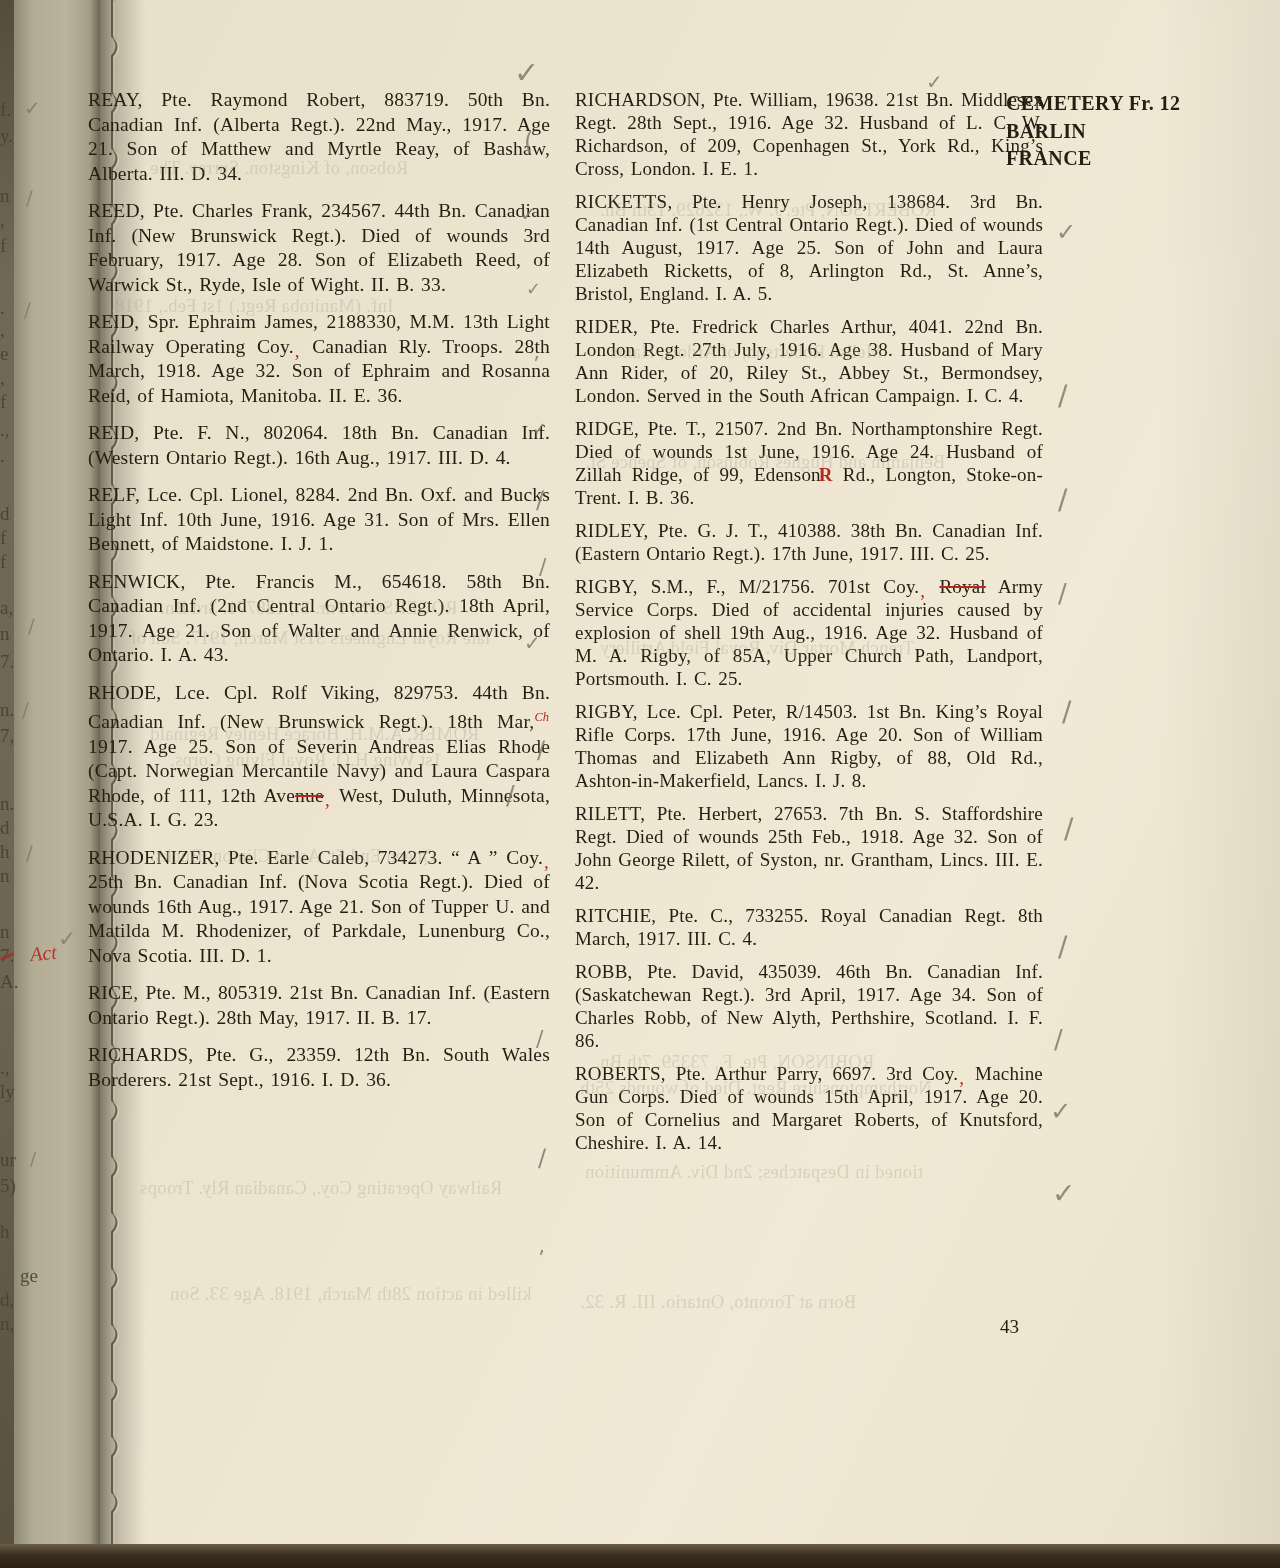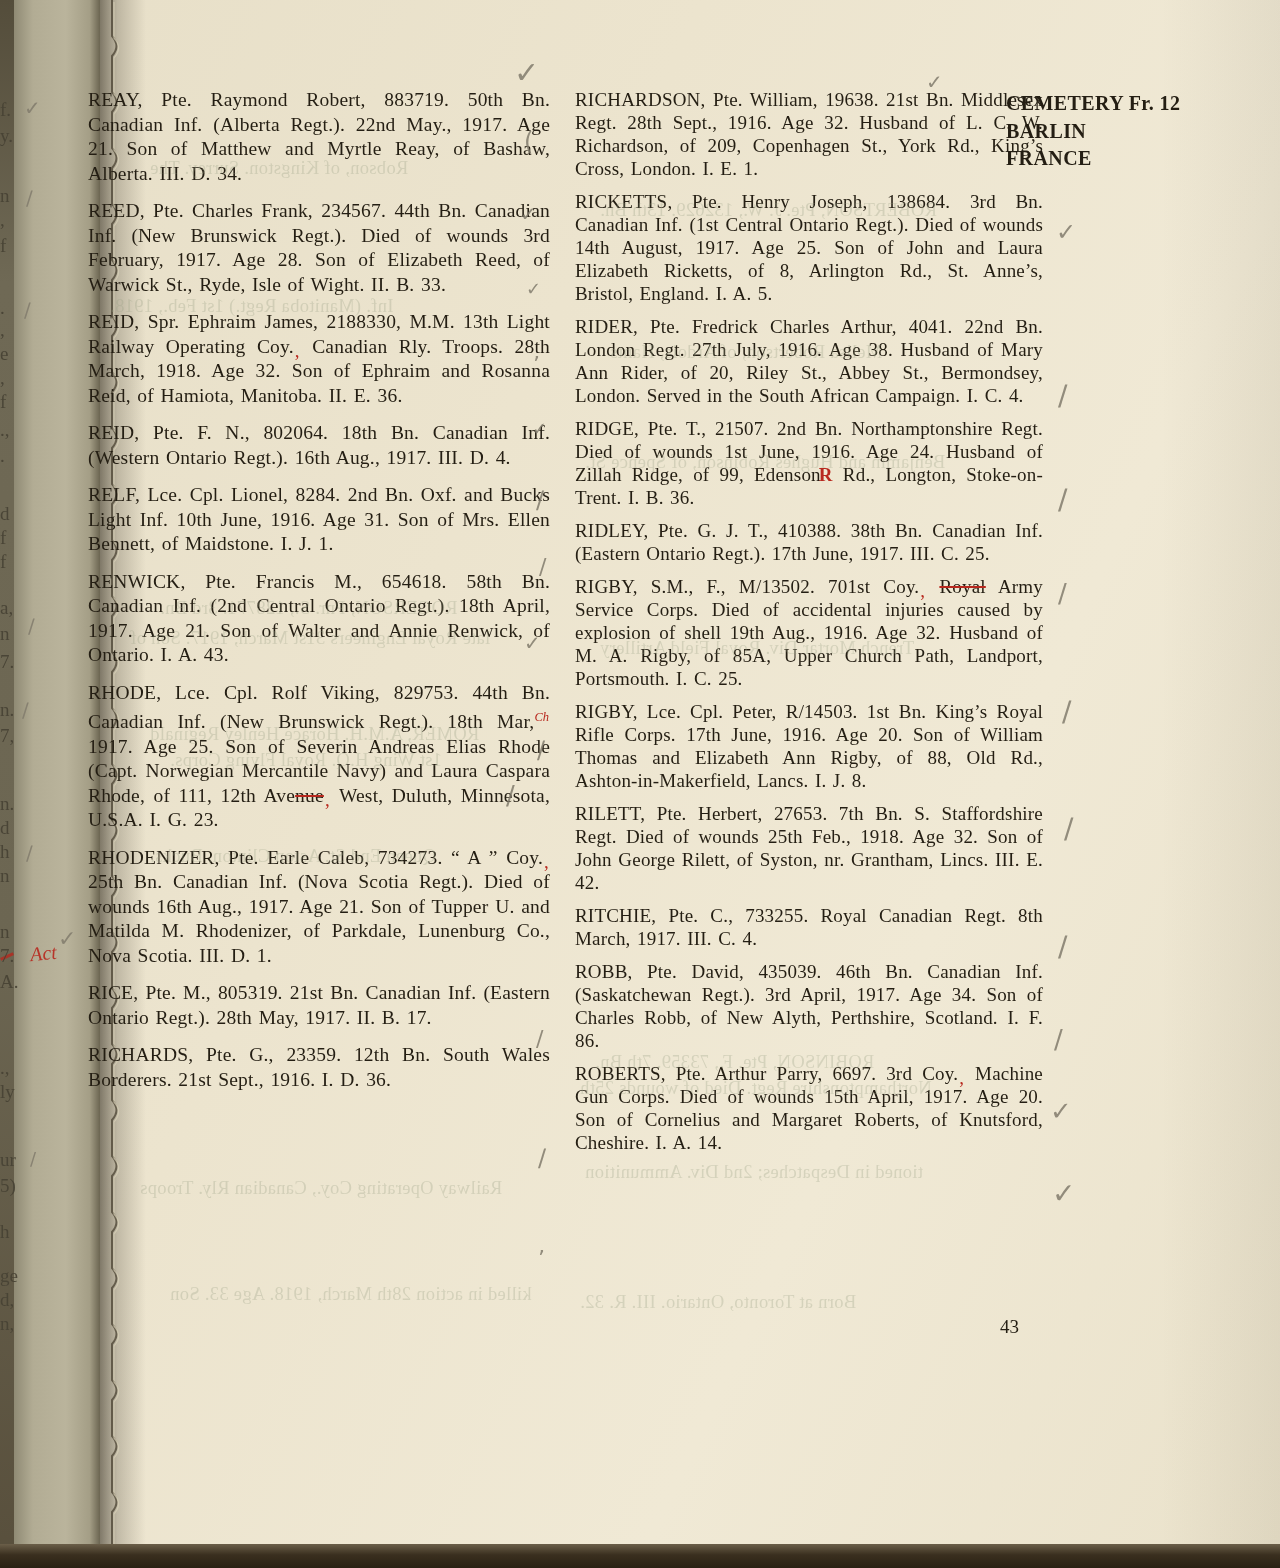--- a/index.html
+++ b/index.html
@@ -78,21 +78,21 @@
       <p class="entry"><span>RHODENIZER, Pte. Earle Caleb, 734273.  “ A ” Coy.</span><span class="ins-red">,</span><span> 25th Bn. Canadian Inf. (Nova Scotia Regt.). Died of wounds 16th Aug., 1917.  Age 21. Son of Tupper U. and Matilda M. Rhodenizer, of Parkdale, Lunenburg Co., Nova Scotia. III.  D.  1.</span></p>
       <p class="entry"><span>RICE, Pte. M., 805319.  21st Bn. Canadian Inf. (Eastern Ontario Regt.).  28th May, 1917.  II. B.  17.</span></p>
       <p class="entry"><span>RICHARDS, Pte. G., 23359.  12th Bn. South Wales Borderers.  21st Sept., 1916.  I.  D.  36.</span></p>
     </div>
   <div class="col col-right">
       <p class="entry"><span>RICHARDSON, Pte. William, 19638.  21st Bn. Middlesex Regt.  28th Sept., 1916.  Age 32. Husband of L. C. W. Richardson, of 209, Copenhagen St., York Rd., King’s Cross, London. I.  E.  1.</span></p>
       <p class="entry"><span>RICKETTS, Pte. Henry Joseph, 138684.  3rd Bn. Canadian Inf. (1st Central Ontario Regt.). Died of wounds 14th August, 1917.  Age 25. Son of John and Laura Elizabeth Ricketts, of 8, Arlington Rd., St. Anne’s, Bristol, England. I.  A.  5.</span></p>
       <p class="entry"><span>RIDER, Pte. Fredrick Charles Arthur, 4041. 22nd Bn. London Regt.  27th July, 1916.  Age 38. Husband of Mary Ann Rider, of 20, Riley St., Abbey St., Bermondsey, London.  Served in the South African Campaign.  I.  C.  4.</span></p>
       <p class="entry"><span>RIDGE, Pte. T., 21507.  2nd Bn. Northamptonshire Regt.  Died of wounds 1st June, 1916. Age 24.  Husband of Zillah Ridge, of 99, Edenson</span><span class="red-r">R</span><span> Rd., Longton, Stoke-on-Trent.  I.  B.  36.</span></p>
       <p class="entry"><span>RIDLEY, Pte. G. J. T., 410388.  38th Bn. Canadian Inf. (Eastern Ontario Regt.).  17th June, 1917.  III.  C.  25.</span></p>
-      <p class="entry"><span>RIGBY, S.M., F., M/13502.  701st Coy.</span><span class="ins-red">,</span><span> </span><span class="strike">Royal</span><span> Army Service Corps.  Died of accidental injuries caused by explosion of shell 19th Aug., 1916. Age 32.  Husband of M. A. Rigby, of 85A, Upper Church Path, Landport, Portsmouth. I.  C.  25.</span></p>
+      <p class="entry"><span>RIGBY, S.M., F., M/21756.  701st Coy.</span><span class="ins-red">,</span><span> </span><span class="strike">Royal</span><span> Army Service Corps.  Died of accidental injuries caused by explosion of shell 19th Aug., 1916. Age 32.  Husband of M. A. Rigby, of 85A, Upper Church Path, Landport, Portsmouth. I.  C.  25.</span></p>
       <p class="entry"><span>RIGBY, Lce. Cpl. Peter, R/14503.  1st Bn. King’s Royal Rifle Corps.  17th June, 1916. Age 20.  Son of William Thomas and Elizabeth Ann Rigby, of 88, Old Rd., Ashton-in-Makerfield, Lancs.  I.  J.  8.</span></p>
       <p class="entry"><span>RILETT, Pte. Herbert, 27653.  7th Bn. S. Staffordshire Regt.  Died of wounds 25th Feb., 1918.  Age 32.  Son of John George Rilett, of Syston, nr. Grantham, Lincs.  III.  E.  42.</span></p>
       <p class="entry"><span>RITCHIE, Pte. C., 733255.  Royal Canadian Regt. 8th March, 1917.  III.  C.  4.</span></p>
       <p class="entry"><span>ROBB, Pte. David, 435039.  46th Bn. Canadian Inf.  (Saskatchewan Regt.).  3rd April, 1917. Age 34.  Son of Charles Robb, of New Alyth, Perthshire, Scotland.  I.  F.  86.</span></p>
       <p class="entry"><span>ROBERTS, Pte. Arthur Parry, 6697.  3rd Coy.</span><span class="ins-red">,</span><span> Machine Gun Corps.  Died of wounds 15th April, 1917.  Age 20.  Son of Cornelius and Margaret Roberts, of Knutsford, Cheshire.  I. A.  14.</span></p>
     </div>
 
   <div class="page-number">43</div>
 
   <div class="red-note">Act</div>
@@ -157,21 +157,21 @@
       <span class="frag" style="left: 0px; top: 842px;">h</span>
       <span class="frag" style="left: 0px; top: 866px;">n</span>
       <span class="frag" style="left: 0px; top: 922px;">n</span>
       <span class="frag" style="left: 0px; top: 946px;">7.</span>
       <span class="frag" style="left: 0px; top: 972px;">A.</span>
       <span class="frag" style="left: 0px; top: 1058px;">.,</span>
       <span class="frag" style="left: 0px; top: 1082px;">ly</span>
       <span class="frag" style="left: 0px; top: 1150px;">ur</span>
       <span class="frag" style="left: 0px; top: 1176px;">5)</span>
       <span class="frag" style="left: 0px; top: 1222px;">h</span>
-      <span class="frag" style="left: 0px; top: 1266px;">ge</span>
+      <span class="frag" style="left: 0px; top: 1266px; padding-left: 20px;">ge</span>
       <span class="frag" style="left: 0px; top: 1290px;">d,</span>
       <span class="frag" style="left: 0px; top: 1314px;">n,</span>
       <span class="ghost" style="left: 150px; top: 158px;">Robson, of Kingston. Surrey. The</span>
       <span class="ghost" style="left: 110px; top: 296px;">Inf. (Manitoba Regt.) 1st Feb., 1918.</span>
       <span class="ghost" style="left: 160px; top: 598px;">ROGERSON, Pnr. S., 128771.  3rd Bn.</span>
       <span class="ghost" style="left: 130px; top: 628px;">late Royal Engineers 31st March, 1917. Son of</span>
       <span class="ghost" style="left: 150px; top: 724px;">ROMER, A.M.H. Horace Henley Reginald</span>
       <span class="ghost" style="left: 170px; top: 750px;">1st Wing H.Q. Royal Flying Corps.</span>
       <span class="ghost" style="left: 150px; top: 846px;">Queen End St. Aston Clinton, Bucks.</span>
       <span class="ghost" style="left: 140px; top: 1178px;">Railway Operating Coy., Canadian Rly. Troops</span>

